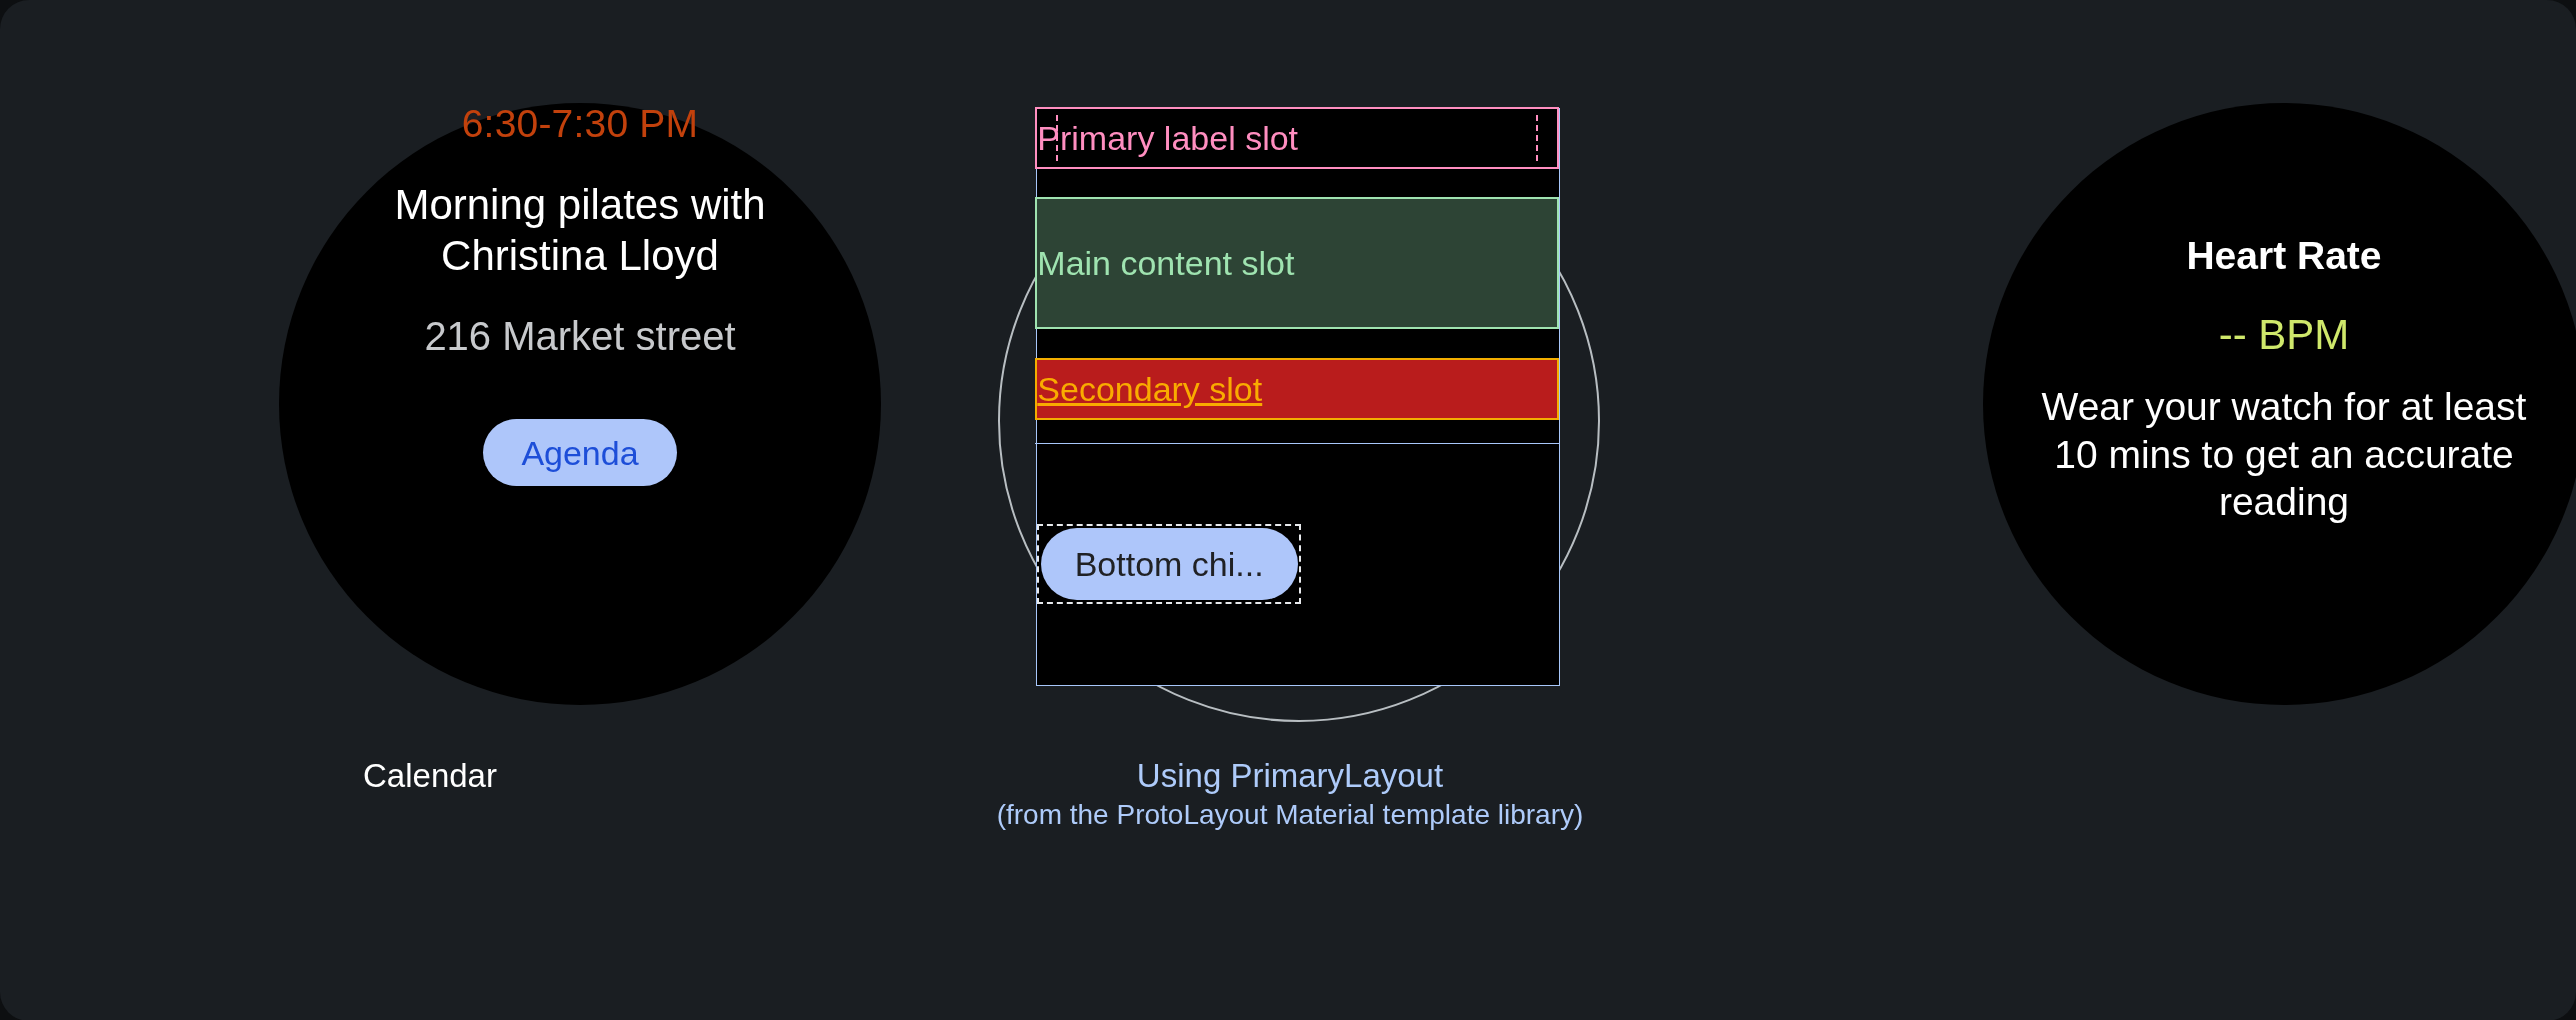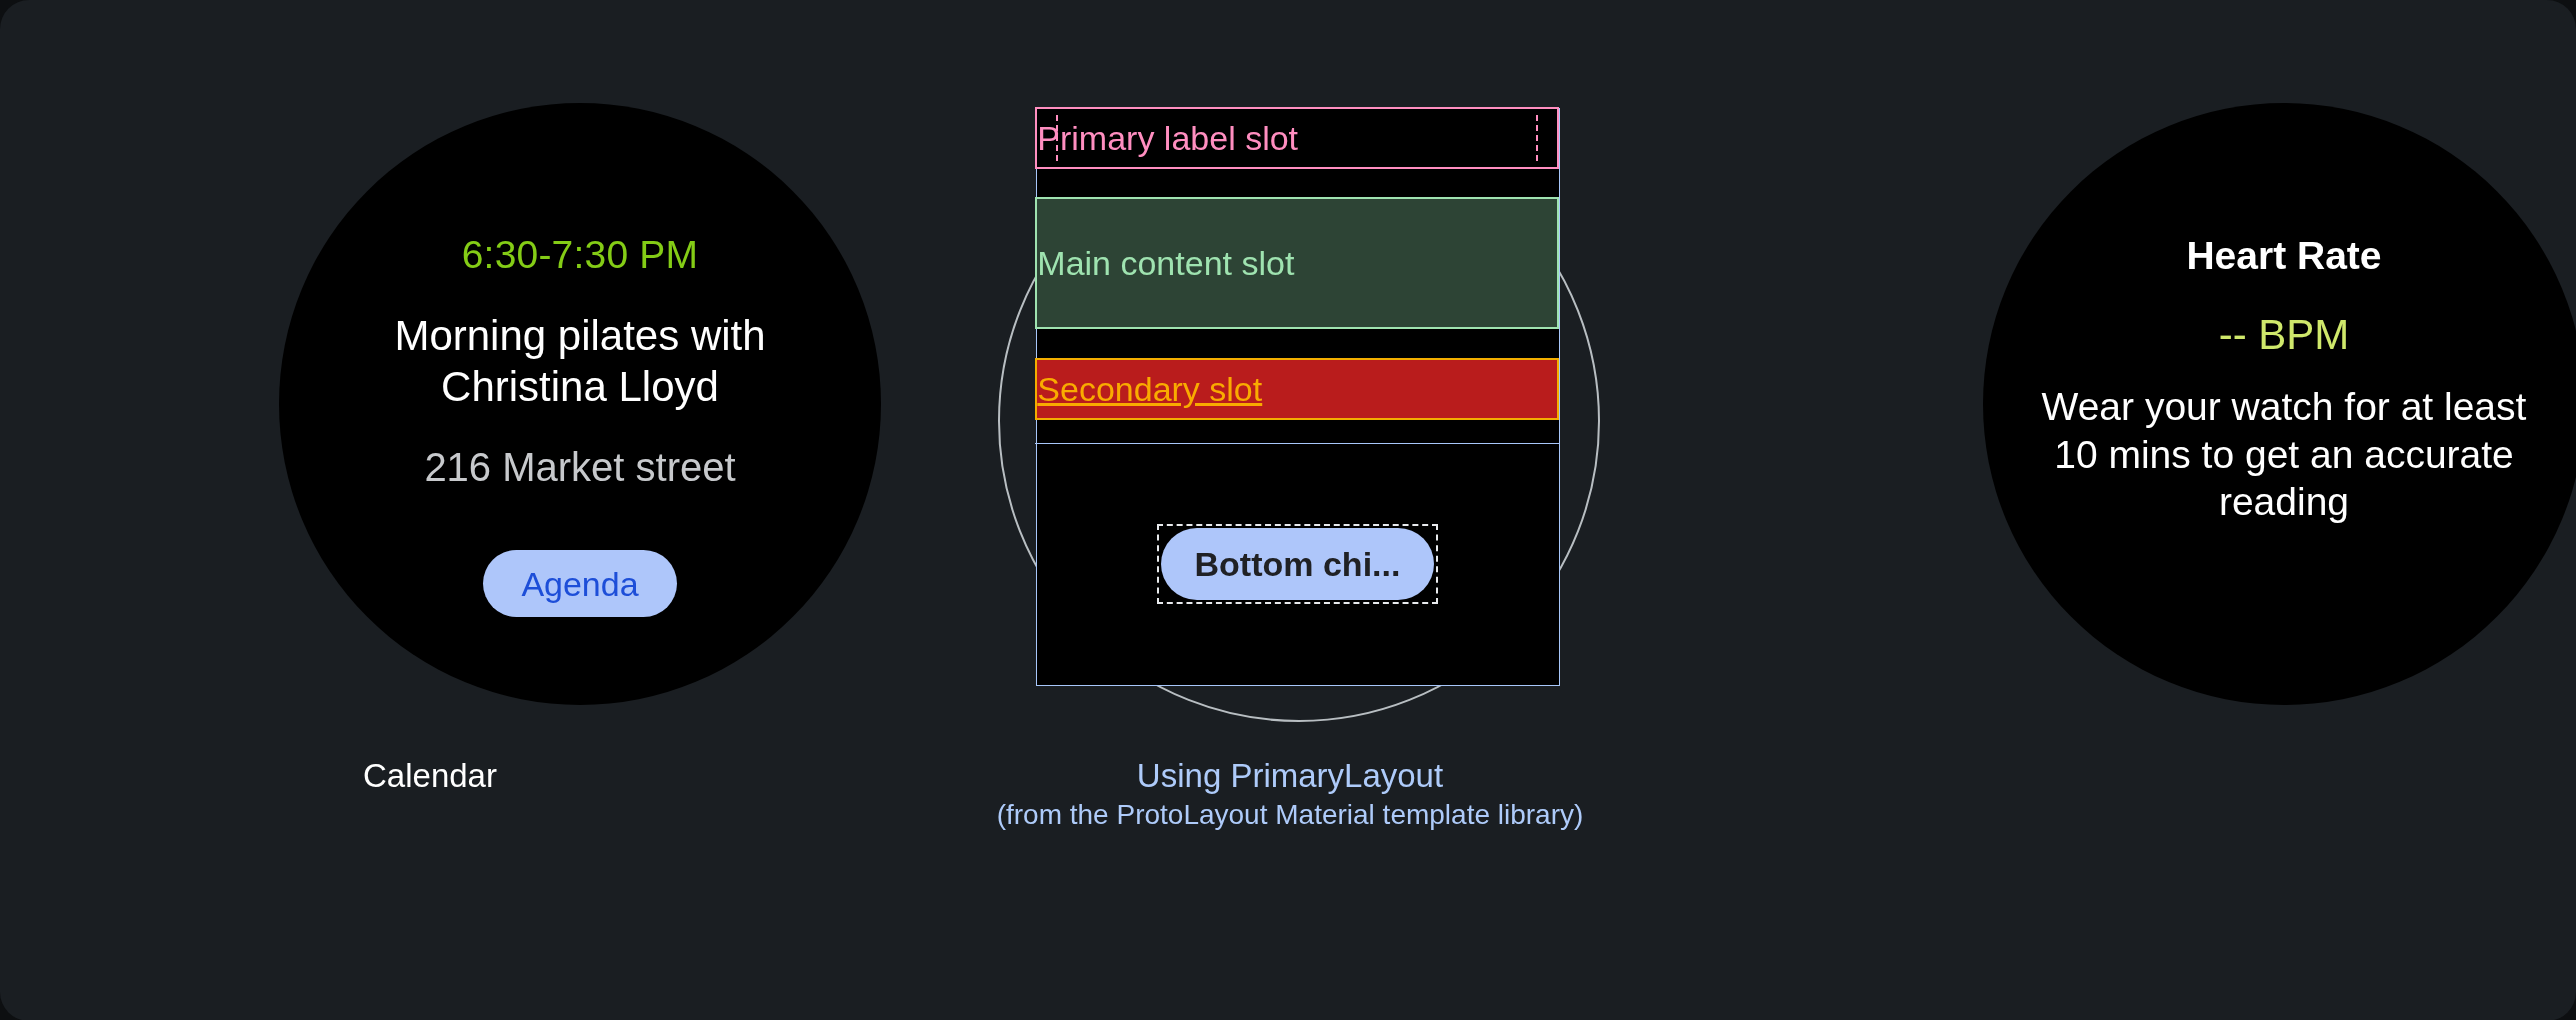--- a/index.html
+++ b/index.html
@@ -58,24 +58,23 @@
     width: 602px;
     height: 602px;
     border-radius: 50%;
     border: 2.6px solid #b8bec2;
     box-sizing: border-box;
     background: transparent;
   }
 
   
   .cal-time {
-    color: #84cc16;
+    color: #c2410c;
     font-size: 39px;
     line-height: 1.1;
-    margin-top: 131px;
     letter-spacing: 0.2px;
   }
   .cal-title {
     color: #ffffff;
     font-size: 42px;
     line-height: 1.22;
     text-align: center;
     margin-top: 33px;
     max-width: 481px;
   }
@@ -181,22 +180,21 @@
   .divider-bottom { top: 334px; }
 
   .chip-region {
     position: absolute;
     left: 0;
     top: 334px;
     width: 521px;
     height: 242px;
     display: flex;
     align-items: center;
-    justify-content: center;
-    font-weight: bold;
+    justify-content: flex-start;
   }
   .chip-dashed {
     border: 2.6px dashed #e8eaed;
     padding: 1.7px;
     display: inline-block;
     line-height: 0;
   }
   .chip-proto {
     background: #aec6fa;
     color: #202124;

